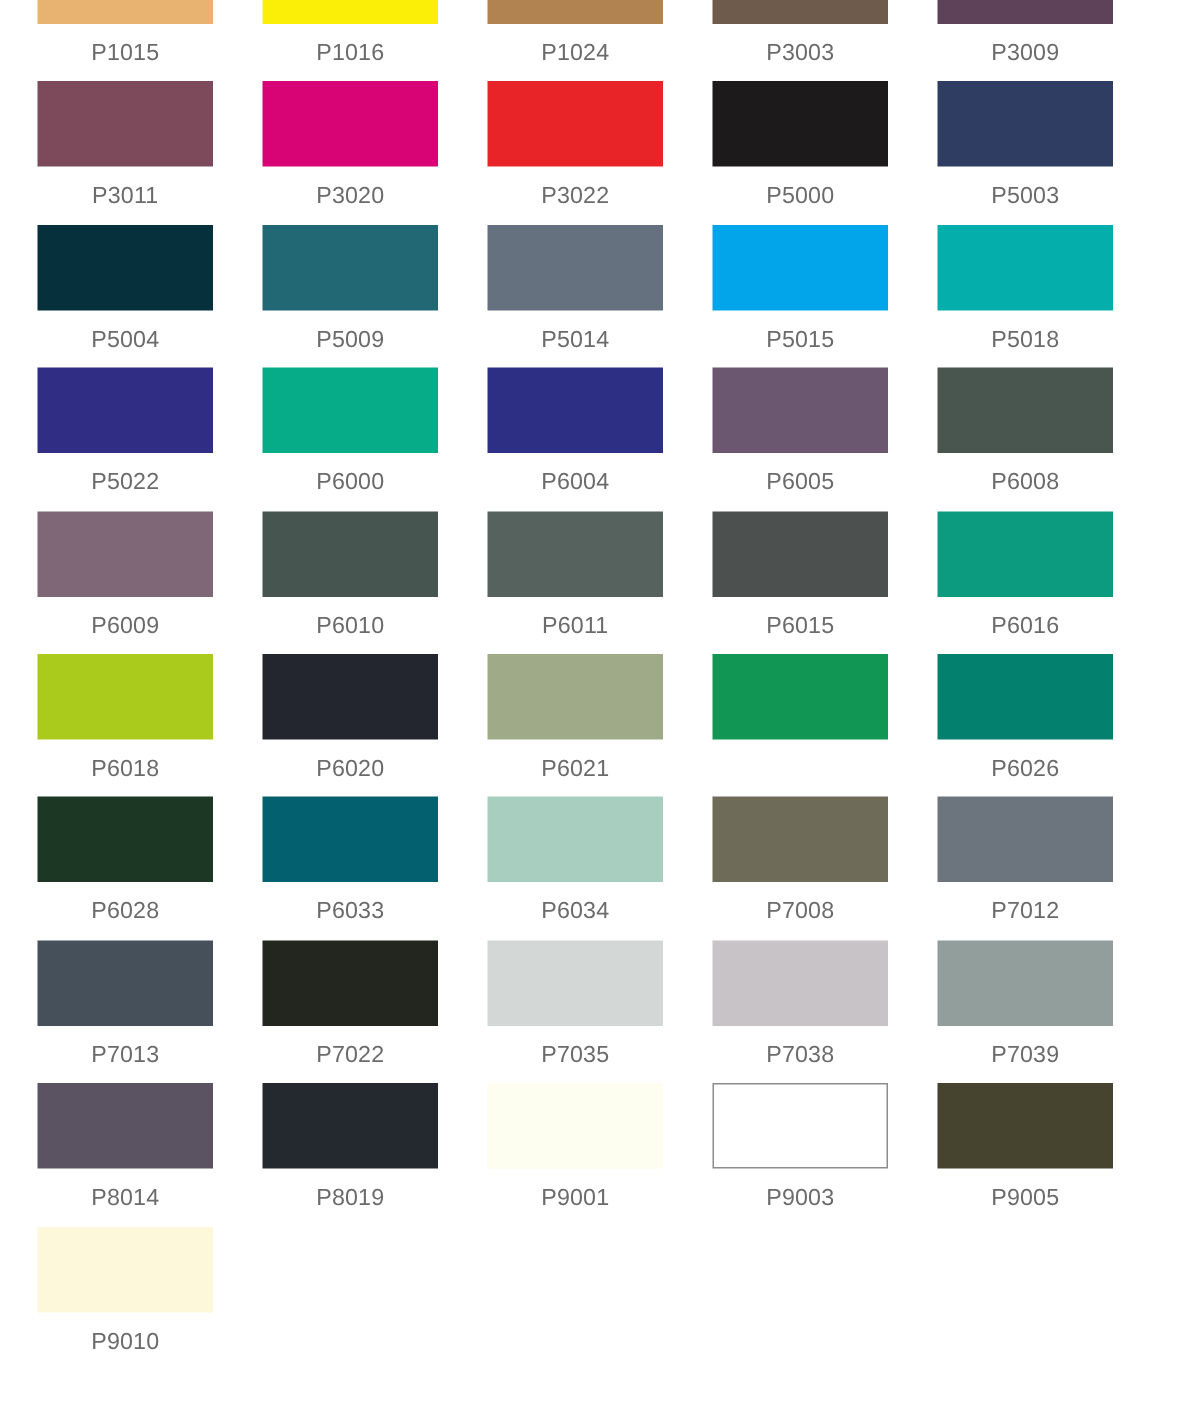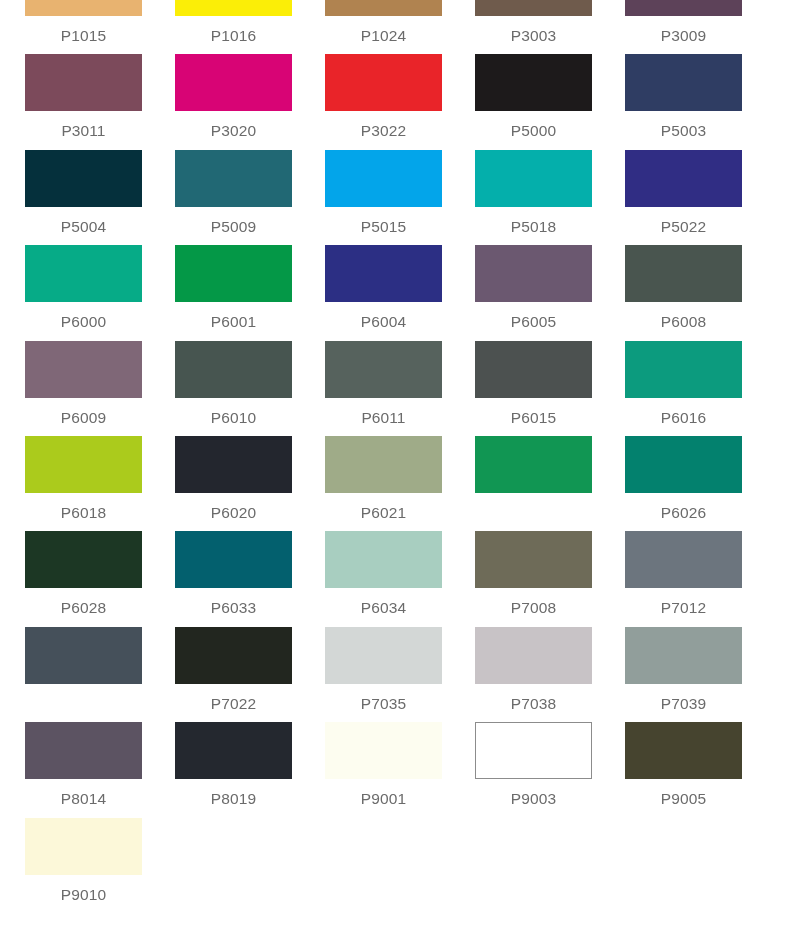--- a/index.html
+++ b/index.html
@@ -114,40 +114,40 @@
       </div>
       <div class="swatch-cell">
         <div class="swatch-chip" title="P5004" style="background-color: rgb(5, 48, 60);"></div>
         <div class="swatch-label">P5004</div>
       </div>
       <div class="swatch-cell">
         <div class="swatch-chip" title="P5009" style="background-color: rgb(33, 104, 116);"></div>
         <div class="swatch-label">P5009</div>
       </div>
       <div class="swatch-cell">
+        <div class="swatch-chip" title="P5014" style="background-color: rgb(102, 113, 127);"></div>
+        <div class="swatch-label">P5014</div>
+      </div>
+      <div class="swatch-cell">
         <div class="swatch-chip" title="P5015" style="background-color: rgb(3, 165, 234);"></div>
         <div class="swatch-label">P5015</div>
       </div>
       <div class="swatch-cell">
         <div class="swatch-chip" title="P5018" style="background-color: rgb(4, 175, 171);"></div>
         <div class="swatch-label">P5018</div>
       </div>
       <div class="swatch-cell">
         <div class="swatch-chip" title="P5022" style="background-color: rgb(48, 45, 132);"></div>
         <div class="swatch-label">P5022</div>
       </div>
       <div class="swatch-cell">
         <div class="swatch-chip" title="P6000" style="background-color: rgb(6, 171, 135);"></div>
         <div class="swatch-label">P6000</div>
       </div>
       <div class="swatch-cell">
-        <div class="swatch-chip" title="P6001" style="background-color: rgb(4, 152, 71);"></div>
-        <div class="swatch-label">P6001</div>
-      </div>
-      <div class="swatch-cell">
         <div class="swatch-chip" title="P6004" style="background-color: rgb(44, 47, 132);"></div>
         <div class="swatch-label">P6004</div>
       </div>
       <div class="swatch-cell">
         <div class="swatch-chip" title="P6005" style="background-color: rgb(107, 88, 112);"></div>
         <div class="swatch-label">P6005</div>
       </div>
       <div class="swatch-cell">
         <div class="swatch-chip" title="P6008" style="background-color: rgb(73, 85, 79);"></div>
         <div class="swatch-label">P6008</div>
@@ -206,20 +206,21 @@
       <div class="swatch-cell">
         <div class="swatch-chip" title="P7008" style="background-color: rgb(110, 107, 88);"></div>
         <div class="swatch-label">P7008</div>
       </div>
       <div class="swatch-cell">
         <div class="swatch-chip" title="P7012" style="background-color: rgb(108, 117, 126);"></div>
         <div class="swatch-label">P7012</div>
       </div>
       <div class="swatch-cell">
         <div class="swatch-chip" title="P7013" style="background-color: rgb(69, 80, 90);"></div>
+        <div class="swatch-label">P7013</div>
       </div>
       <div class="swatch-cell">
         <div class="swatch-chip" title="P7022" style="background-color: rgb(34, 38, 31);"></div>
         <div class="swatch-label">P7022</div>
       </div>
       <div class="swatch-cell">
         <div class="swatch-chip" title="P7035" style="background-color: rgb(211, 215, 214);"></div>
         <div class="swatch-label">P7035</div>
       </div>
       <div class="swatch-cell">

